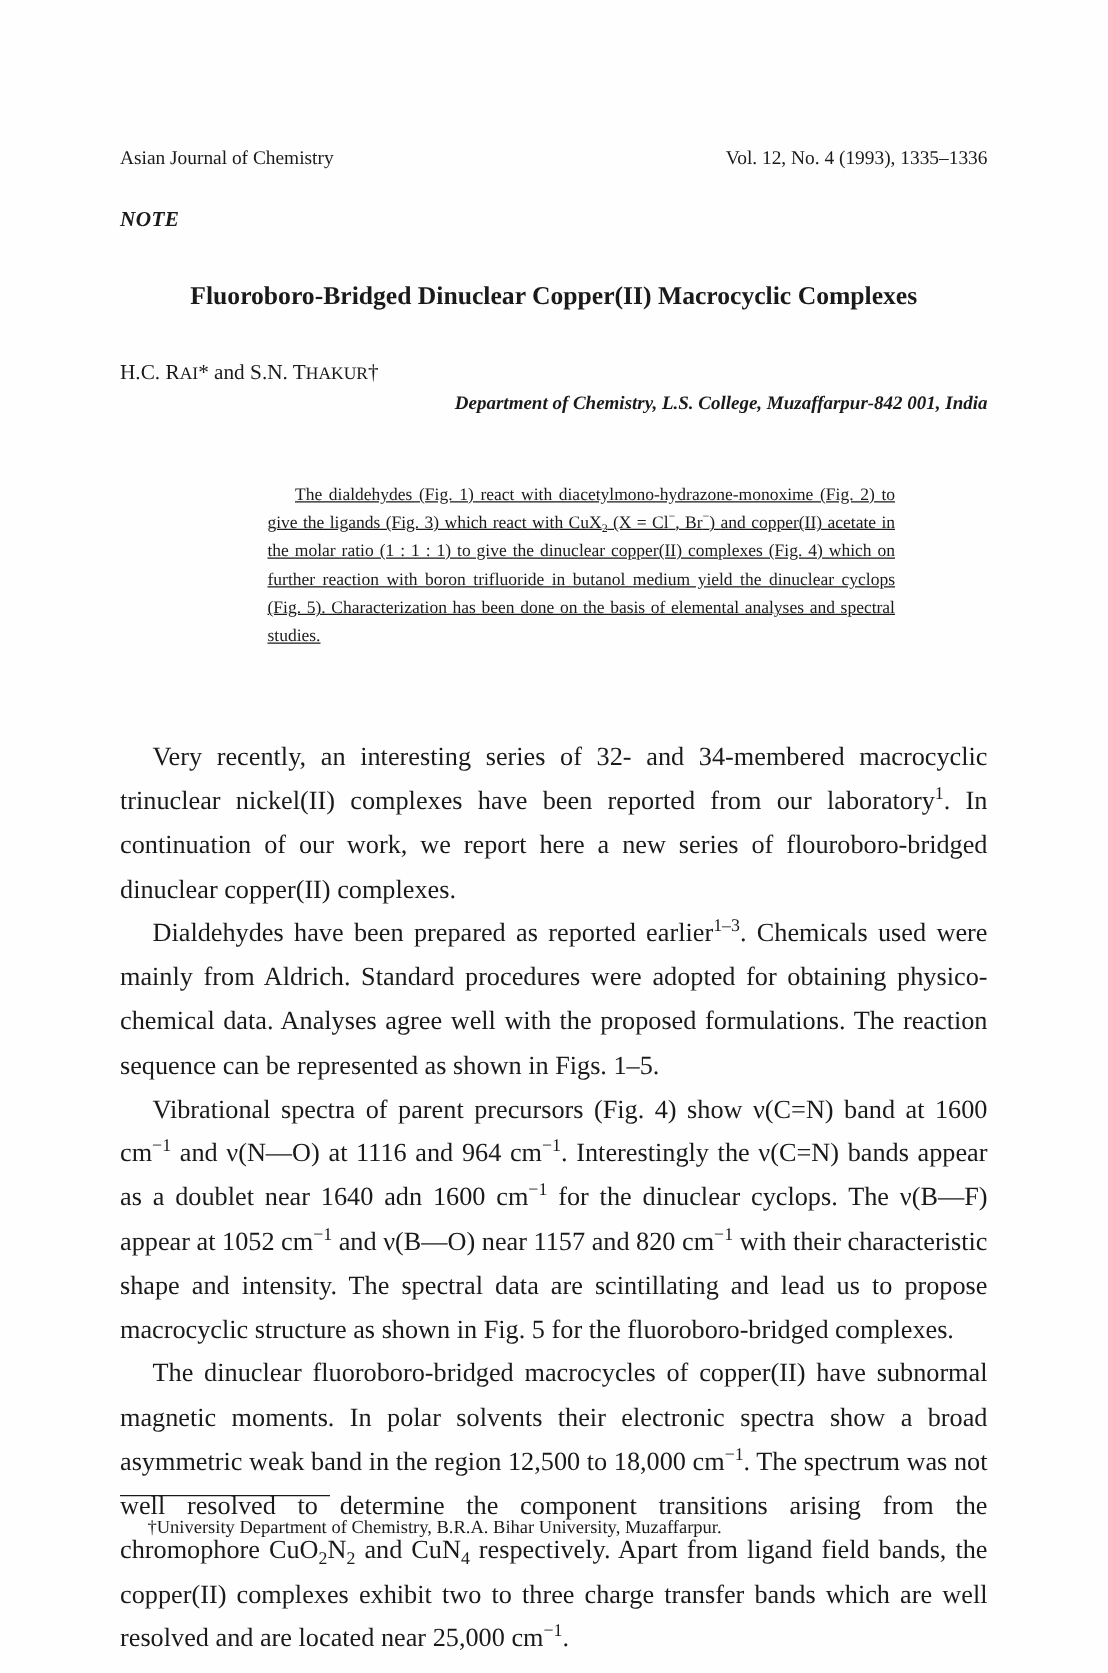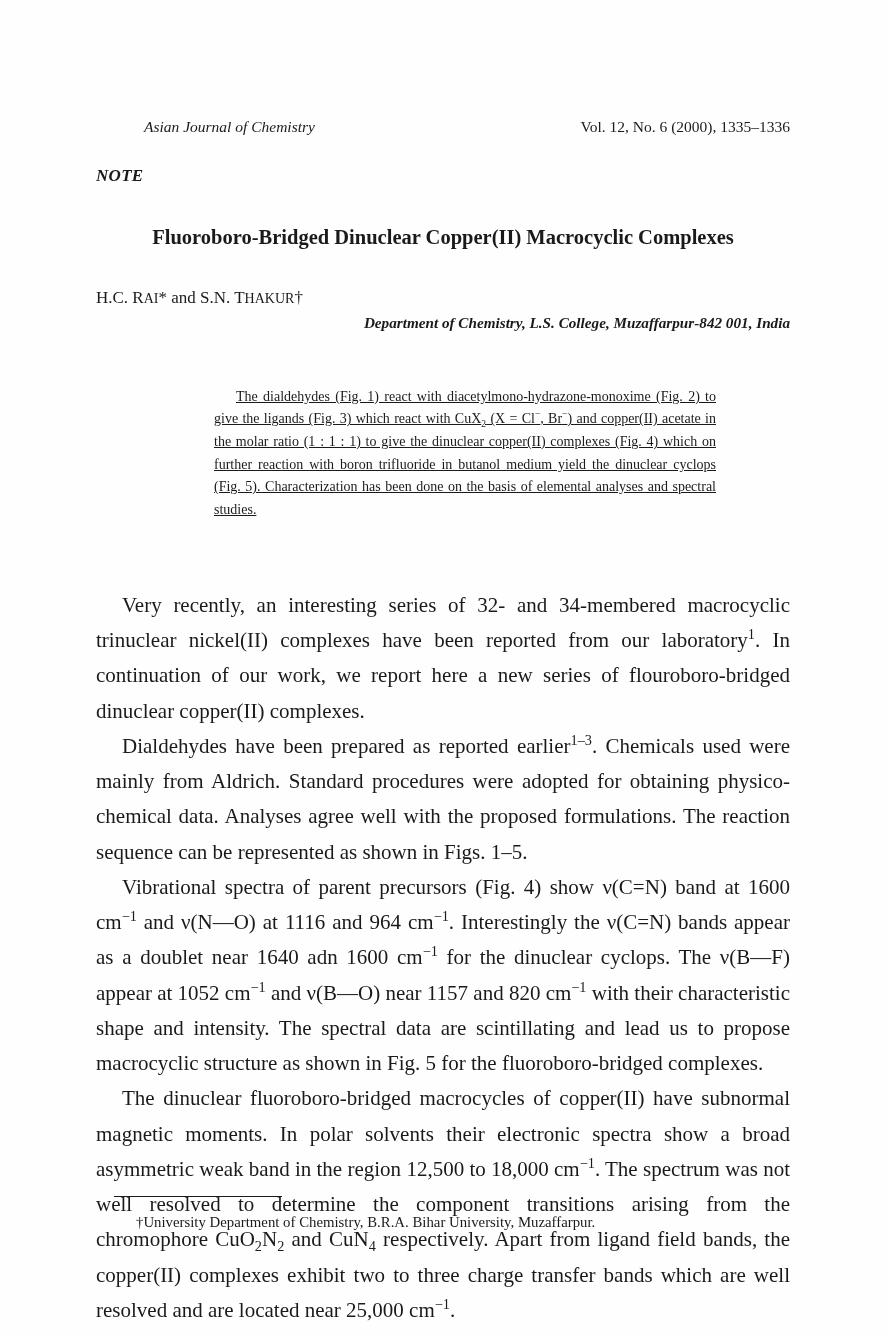--- a/index.html
+++ b/index.html
@@ -30,23 +30,21 @@
   }
   
   .runhead {
     display: flex;
     justify-content: space-between;
     align-items: baseline;
     font-size: 15.5px;
     margin-bottom: 30px;
   }
   .runhead-left {
-    font-style: italic;
     font-family: "Liberation Serif", serif;
-    margin-left: 48px;
   }
   .runhead-right {
     font-family: "Liberation Serif", serif;
   }
   
   .note-label {
     font-style: italic;
     font-weight: bold;
     font-size: 17px;
     letter-spacing: 0.3px;
@@ -95,21 +93,21 @@
   }
   .body p {
     margin: 0;
     text-indent: 26px;
   }
   sup { font-size: 0.68em; vertical-align: super; line-height: 0; }
   sub { font-size: 0.68em; vertical-align: sub; line-height: 0; }
   
   .footnote-wrap {
     position: absolute;
-    left: 114px;
+    left: 96px;
     top: 1196px;
     width: 694px;
   }
   .footnote-rule {
     width: 168px;
     height: 1px;
     background: #1a1a1a;
     margin-bottom: 14px;
   }
   .footnote {
@@ -119,21 +117,21 @@
   }
 </style>
 </head>
 <body>
 
 <div class="page">
   <div class="content">
 
     <div class="runhead">
       <div class="runhead-left">Asian Journal of Chemistry</div>
-      <div class="runhead-right">Vol. 12, No. 6 (2000), 1335–1336</div>
+      <div class="runhead-right">Vol. 12, No. 4 (1993), 1335–1336</div>
     </div>
 
     <div class="note-label">NOTE</div>
 
     <div class="title">Fluoroboro-Bridged Dinuclear Copper(II) Macrocyclic Complexes</div>
 
     <div class="authors">
       H.C. R<span class="sc">AI</span>* and S.N. T<span class="sc">HAKUR</span>†
     </div>
 

